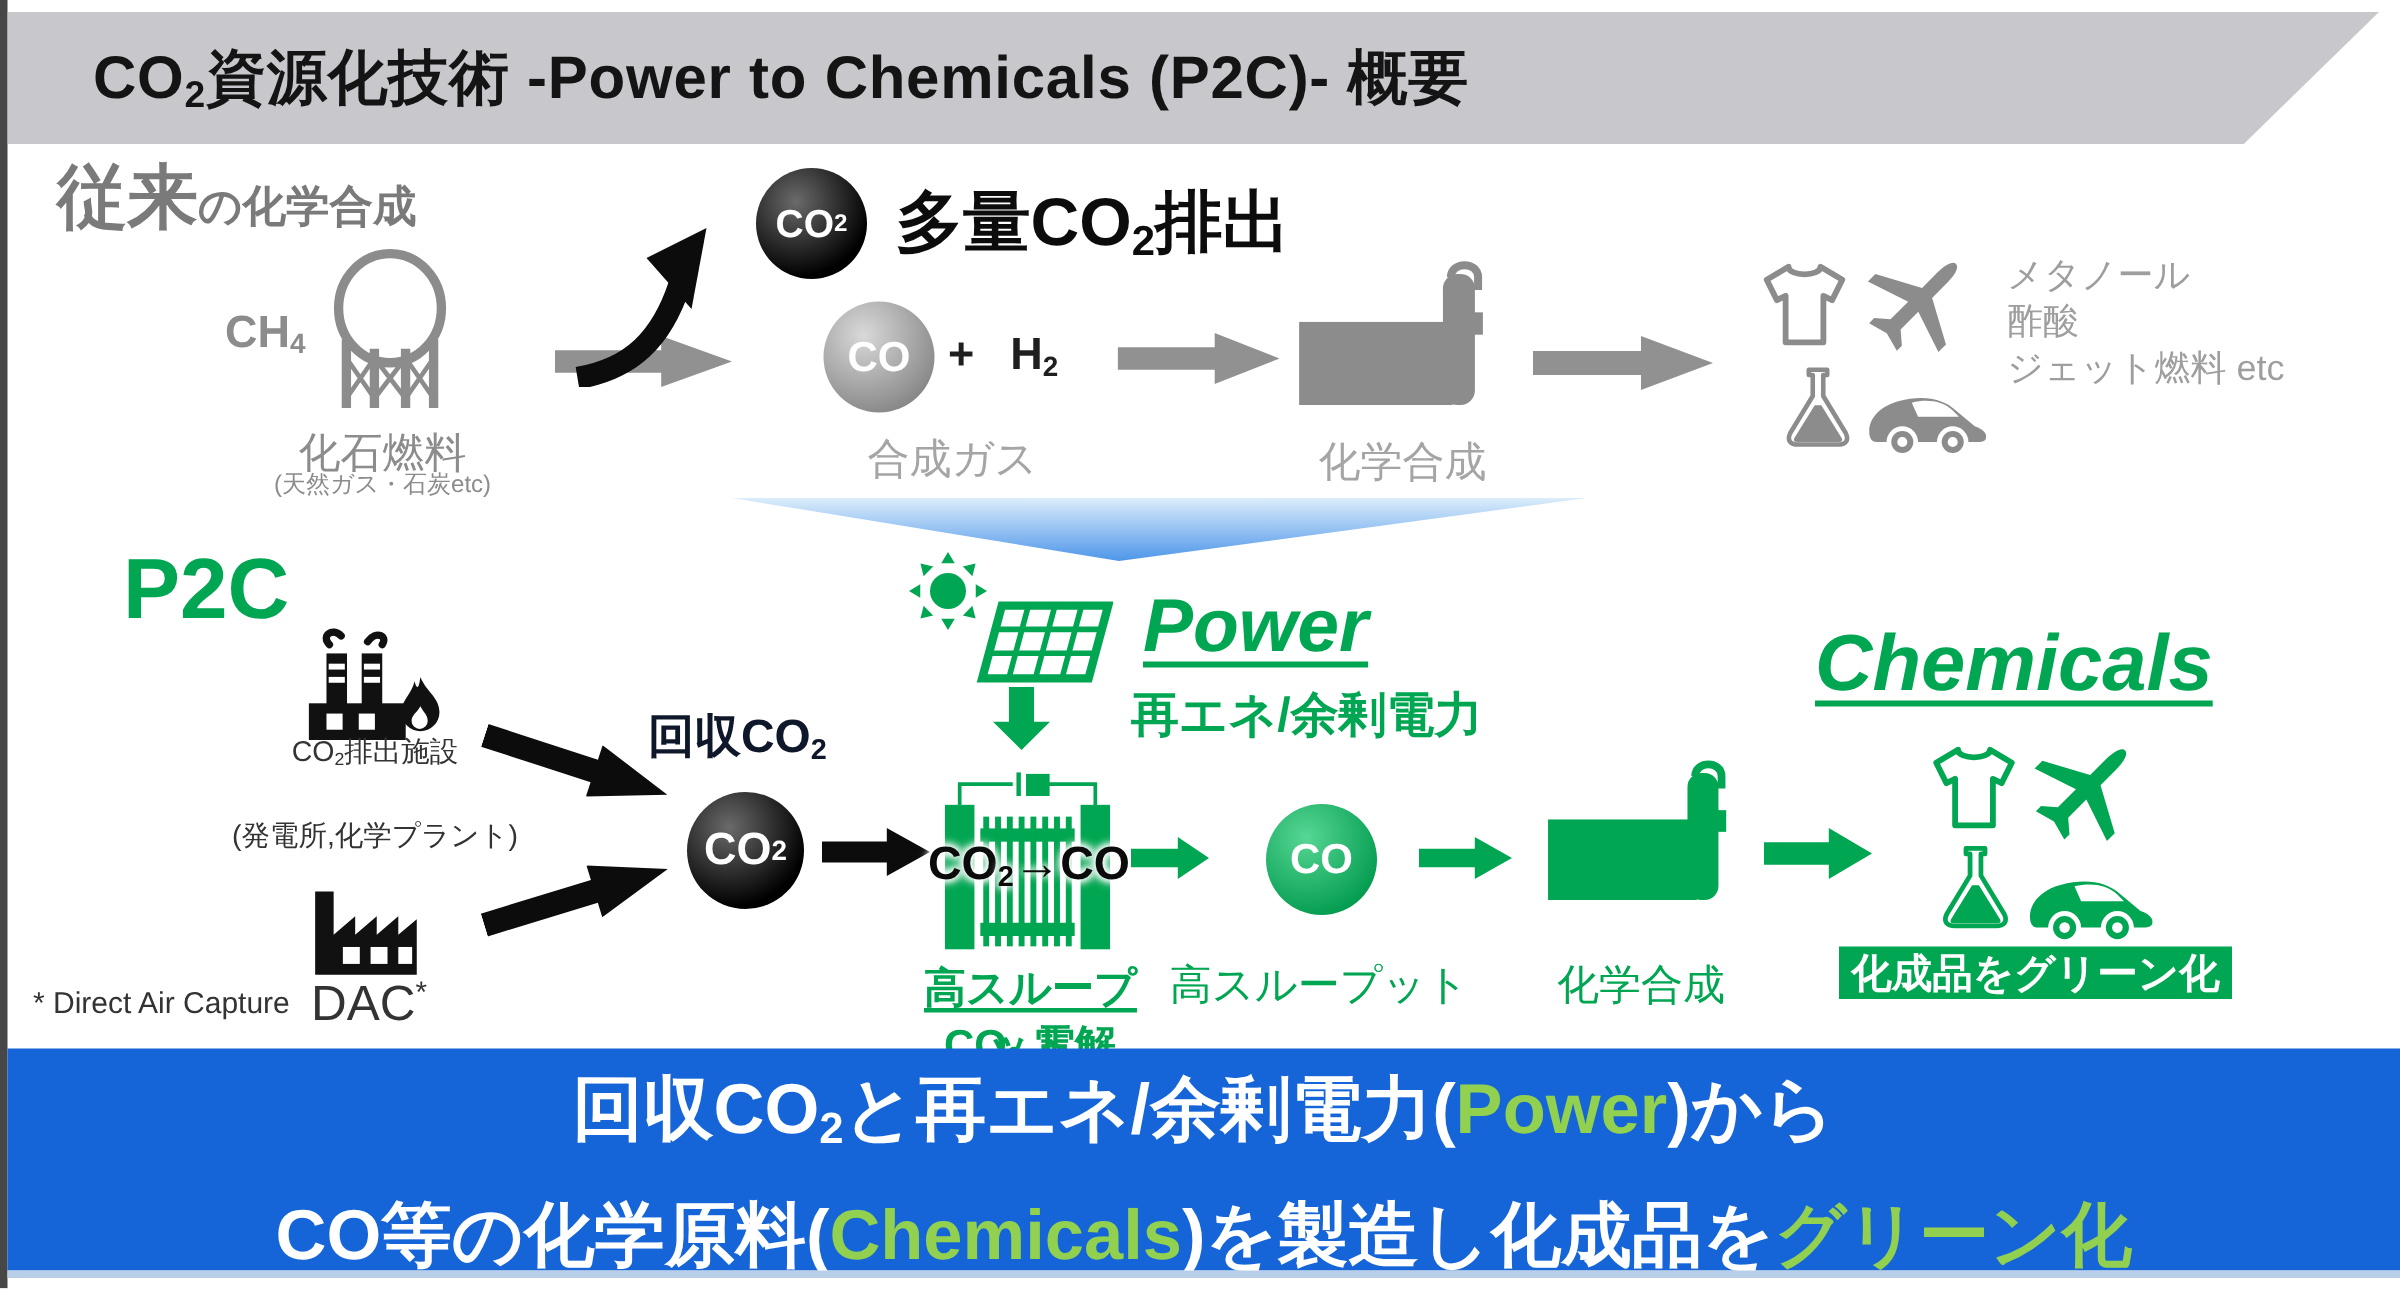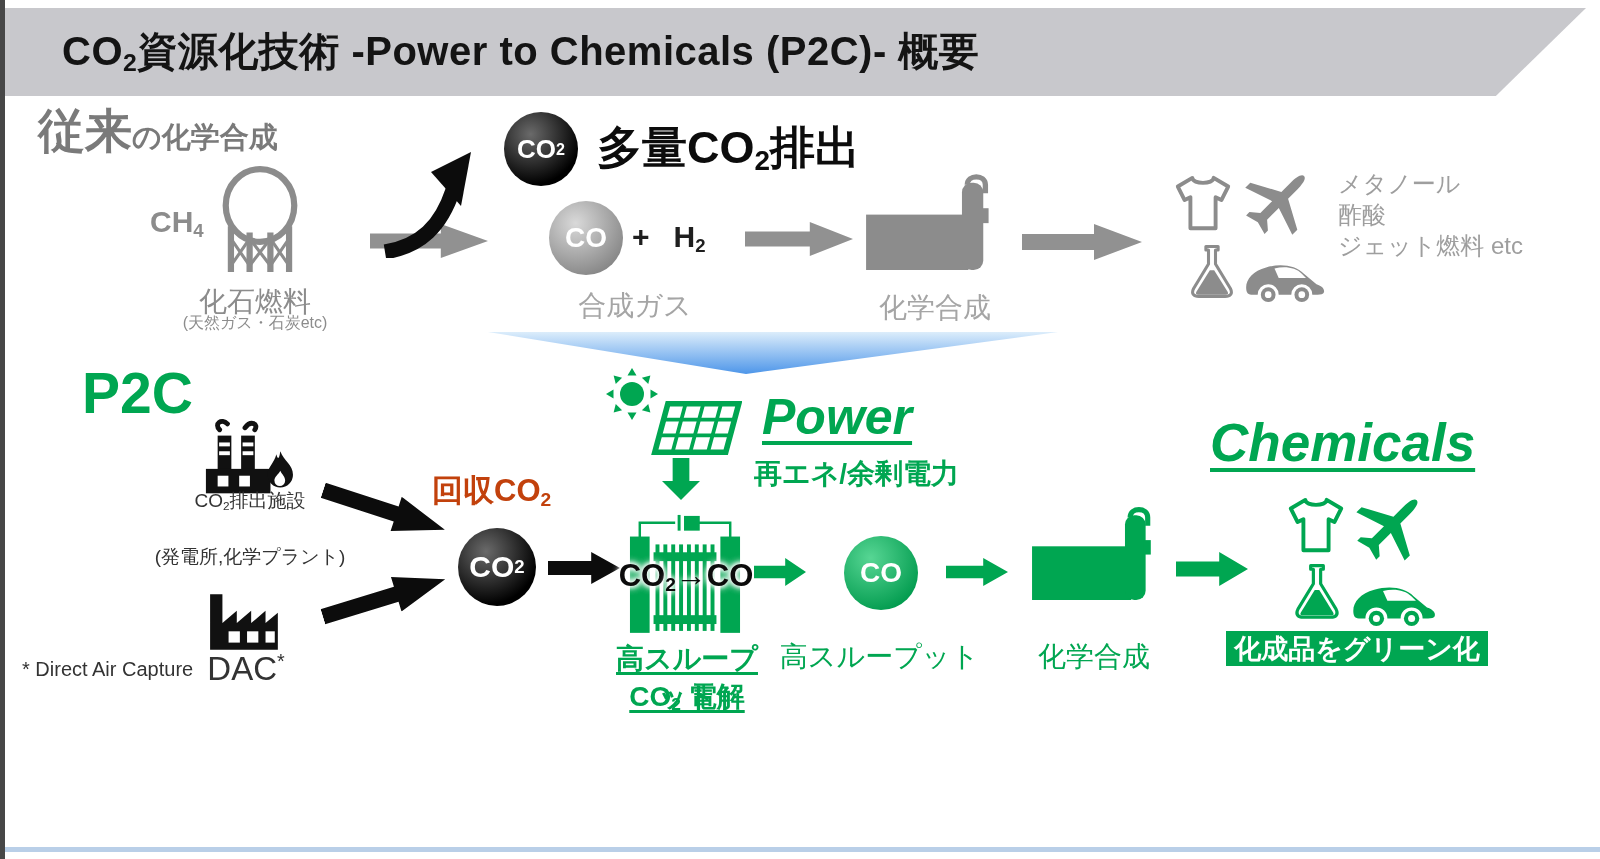--- a/index.html
+++ b/index.html
@@ -255,39 +255,39 @@
       <use href="#sym-factory"></use>
     </svg>
   <div class="abs ctr dark" style="left:186px;top:650px;width:120px;font-size:33px;">
     <span>DAC</span><span class="sup">*</span>
   </div>
   <div class="abs dark" style="left:22px;top:658px;font-size:20px;">* Direct Air Capture</div>
 
   <div class="abs arr-r bg-black" style="left:320px;top:492px;width:128px;height:36px;transform:rotate(18deg);"></div>
   <div class="abs arr-r bg-black" style="left:320px;top:580px;width:128px;height:36px;transform:rotate(-17deg);"></div>
 
-  <div class="abs" style="left:432px;top:470px;font-size:31px;font-weight:bold;color:#c2410c;">
+  <div class="abs" style="left:432px;top:470px;font-size:31px;font-weight:bold;color:#0f172a;">
     <span>回収CO</span><span class="s2">2</span>
   </div>
   <div class="abs ball ball-black" style="left:458px;top:528px;width:78px;height:78px;font-size:30px;">
     <span>CO</span>
       <span class="s2">2</span>
   </div>
   <div class="abs arr-r bg-black" style="left:548px;top:552px;width:72px;height:32px;"></div>
 
   <svg class="abs icon green" style="left:600px;top:360px;" width="64" height="64">
       <use href="#sym-sun"></use>
     </svg>
   <svg class="abs icon green" style="left:646px;top:400px;" width="96" height="56">
       <use href="#sym-solar"></use>
     </svg>
   <div class="abs arr-d bg-green" style="left:662px;top:458px;width:38px;height:42px;"></div>
 
   <div class="abs green it bold ul-big" style="left:762px;top:388px;font-size:50px;">Power</div>
-  <div class="abs green bold" style="left:754px;top:455px;font-size:28px;">再エネ/余剰電力</div>
+  <div class="abs green bold" style="left:754px;top:455px;font-size:32px;">再エネ/余剰電力</div>
 
   <svg class="abs icon green" style="left:628px;top:502px;" width="114" height="132">
       <use href="#sym-electrolyzer"></use>
     </svg>
   <div class="abs ctr cell-text" style="left:600px;top:558px;width:172px;">
     <span>CO</span><span class="s2">2</span><span>→CO</span>
   </div>
   <div class="abs ctr green bold ul-small" style="left:602px;top:640px;width:170px;font-size:28px;">高スループット</div>
   <div class="abs ctr green bold ul-small" style="left:602px;top:678px;width:170px;font-size:28px;">
     <span>CO</span><span class="s2">2</span><span> 電解</span>
@@ -313,15 +313,23 @@
       <use href="#sym-plane"></use>
     </svg>
   <svg class="abs icon green" style="left:1288px;top:558px;" width="58" height="66">
       <use href="#sym-flask"></use>
     </svg>
   <svg class="abs icon green" style="left:1350px;top:578px;" width="88" height="50">
       <use href="#sym-car"></use>
     </svg>
   <div class="abs green-box" style="left:1226px;top:631px;width:262px;height:35px;">化成品をグリーン化</div>
 
+  <div class="abs banner">
+    <div class="line line1">
+      <span>回収CO</span><span class="s2">2</span><span>と再エネ/余剰電力(</span><span class="lg">Power</span><span>)から</span>
+    </div>
+    <div class="line">
+      <span>CO等の化学原料(</span><span class="lg">Chemicals</span><span>)を製造し化成品を</span><span class="lg">グリーン化</span>
+    </div>
+  </div>
   <div class="abs banner-strip"></div>
 
 </div>
 
 </body></html>

